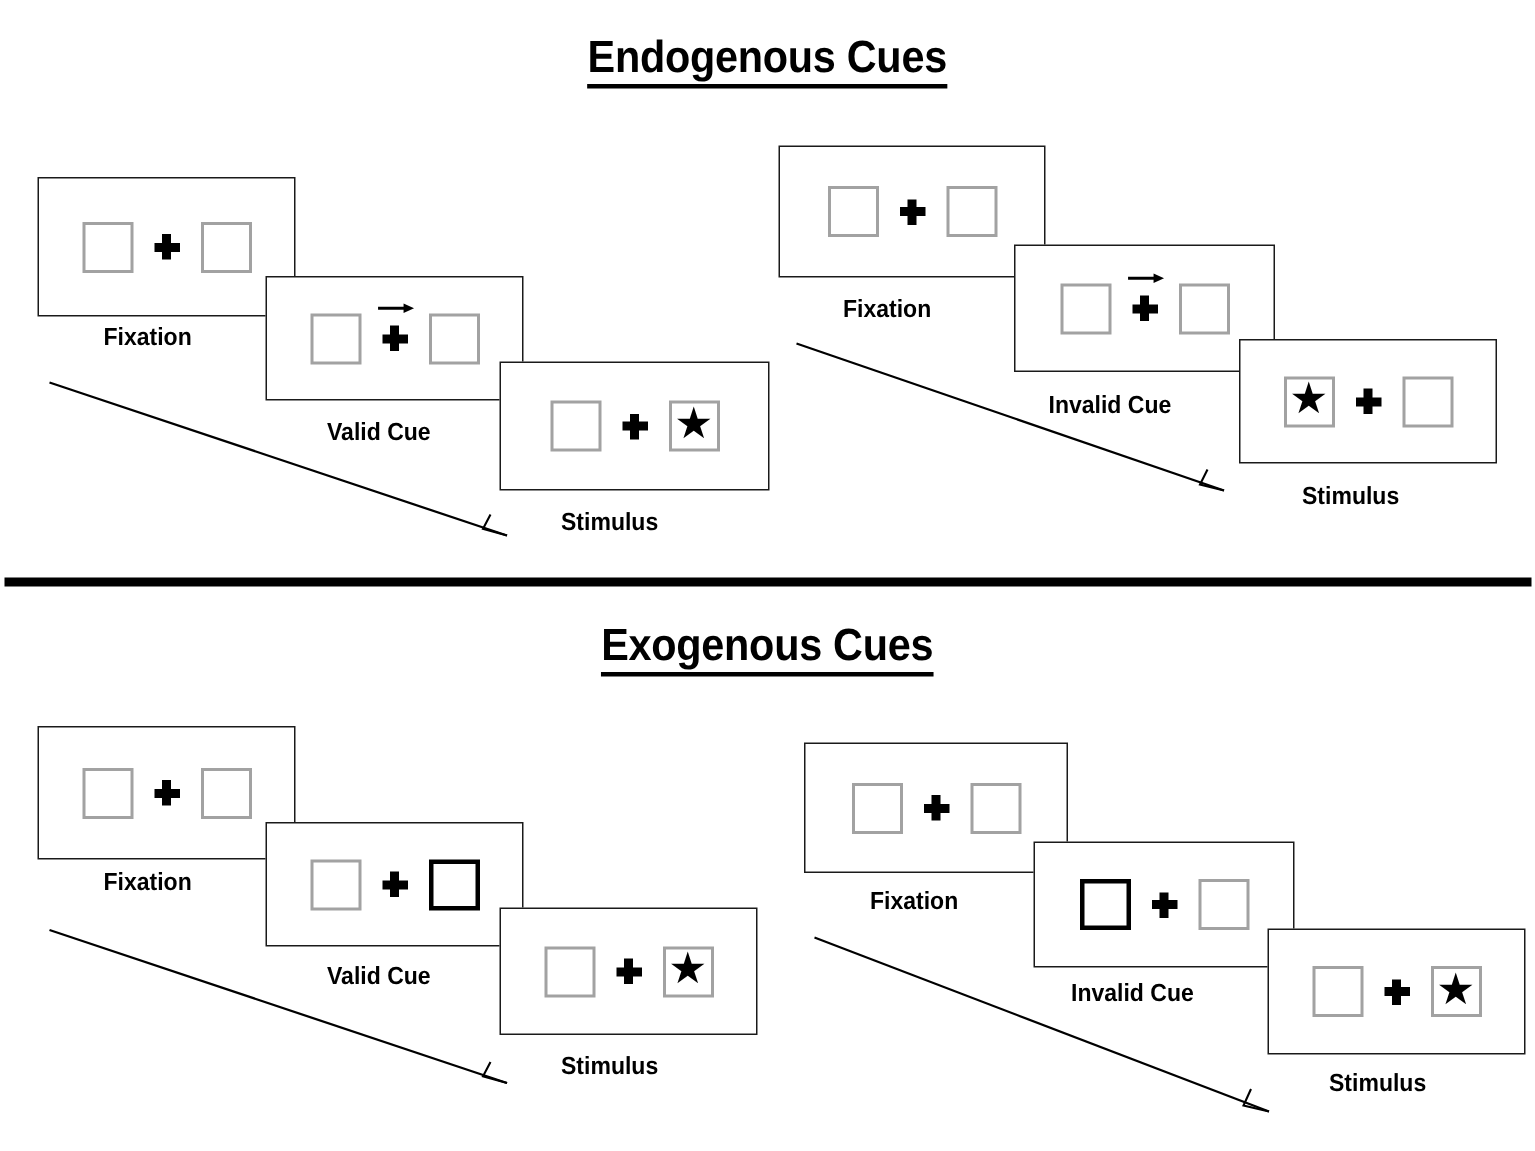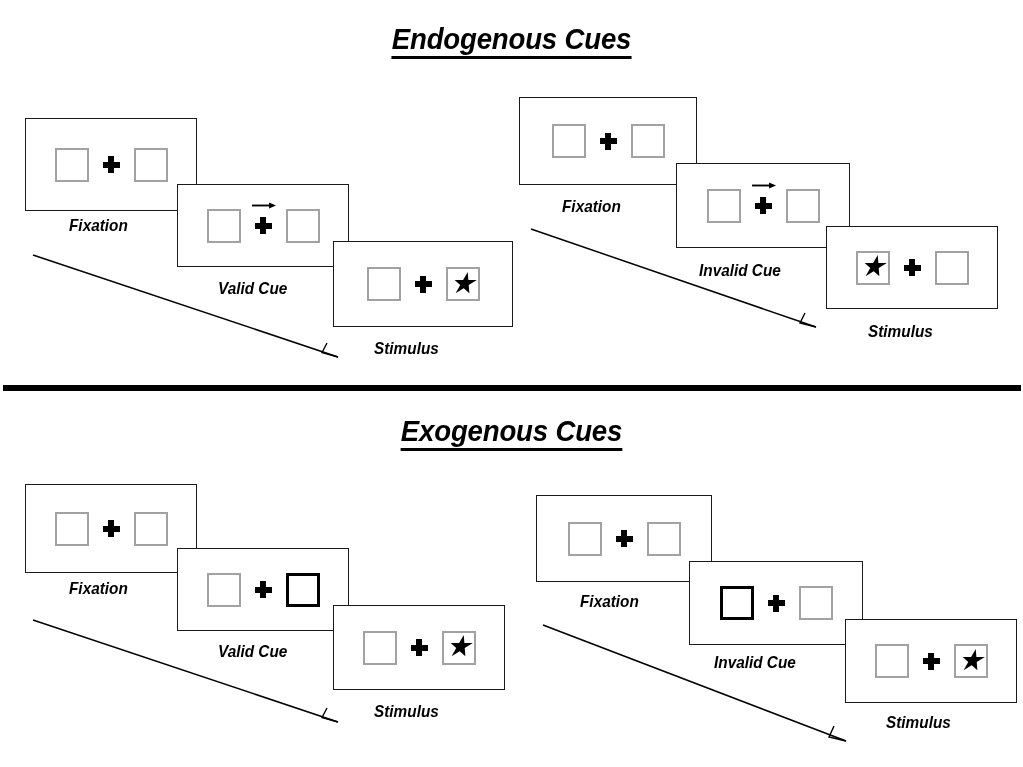--- a/index.html
+++ b/index.html
@@ -14,21 +14,20 @@
     overflow: hidden;
     font-family: "Liberation Sans", sans-serif;
     color: #000000;
   }
 
   .stage {
     position: absolute;
     left: 0; top: 0;
     width: 1023px;
     height: 767px;
-    font-style: italic;
   }
 
   
   .section-title {
     position: absolute;
     width: 100%;
     text-align: center;
     font-weight: bold;
     font-size: 30px;
     letter-spacing: -0.2px;

